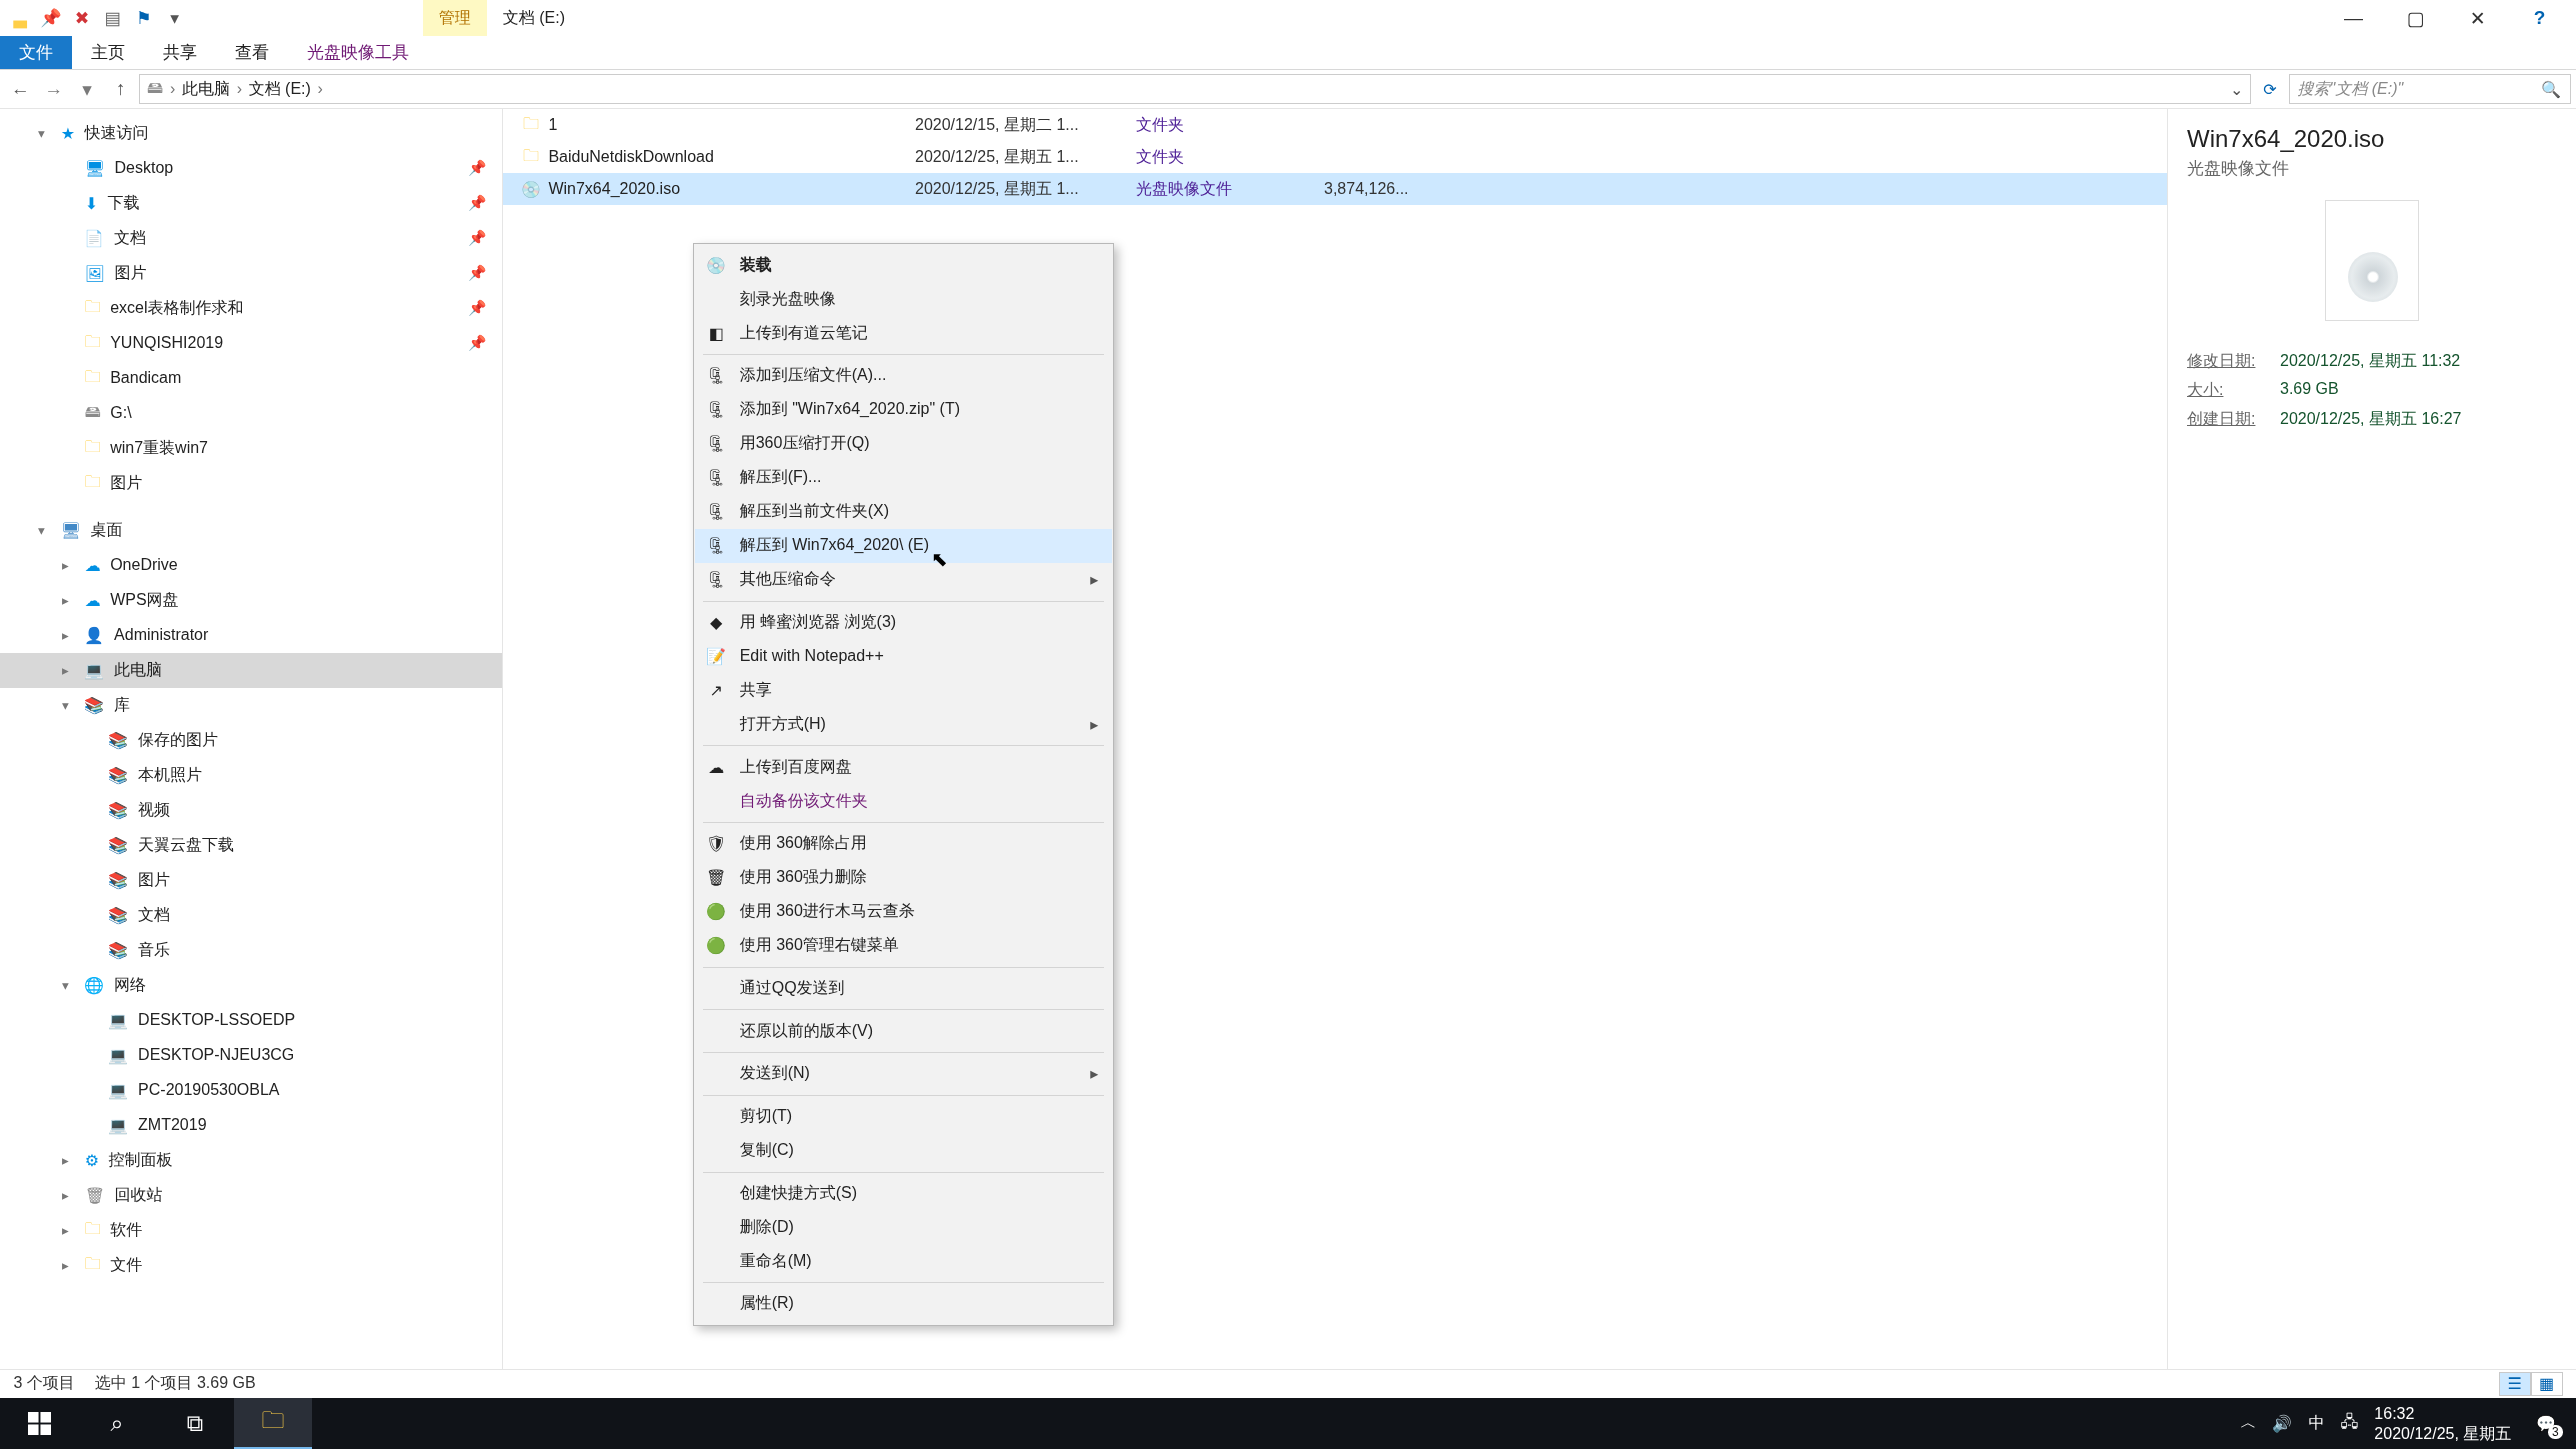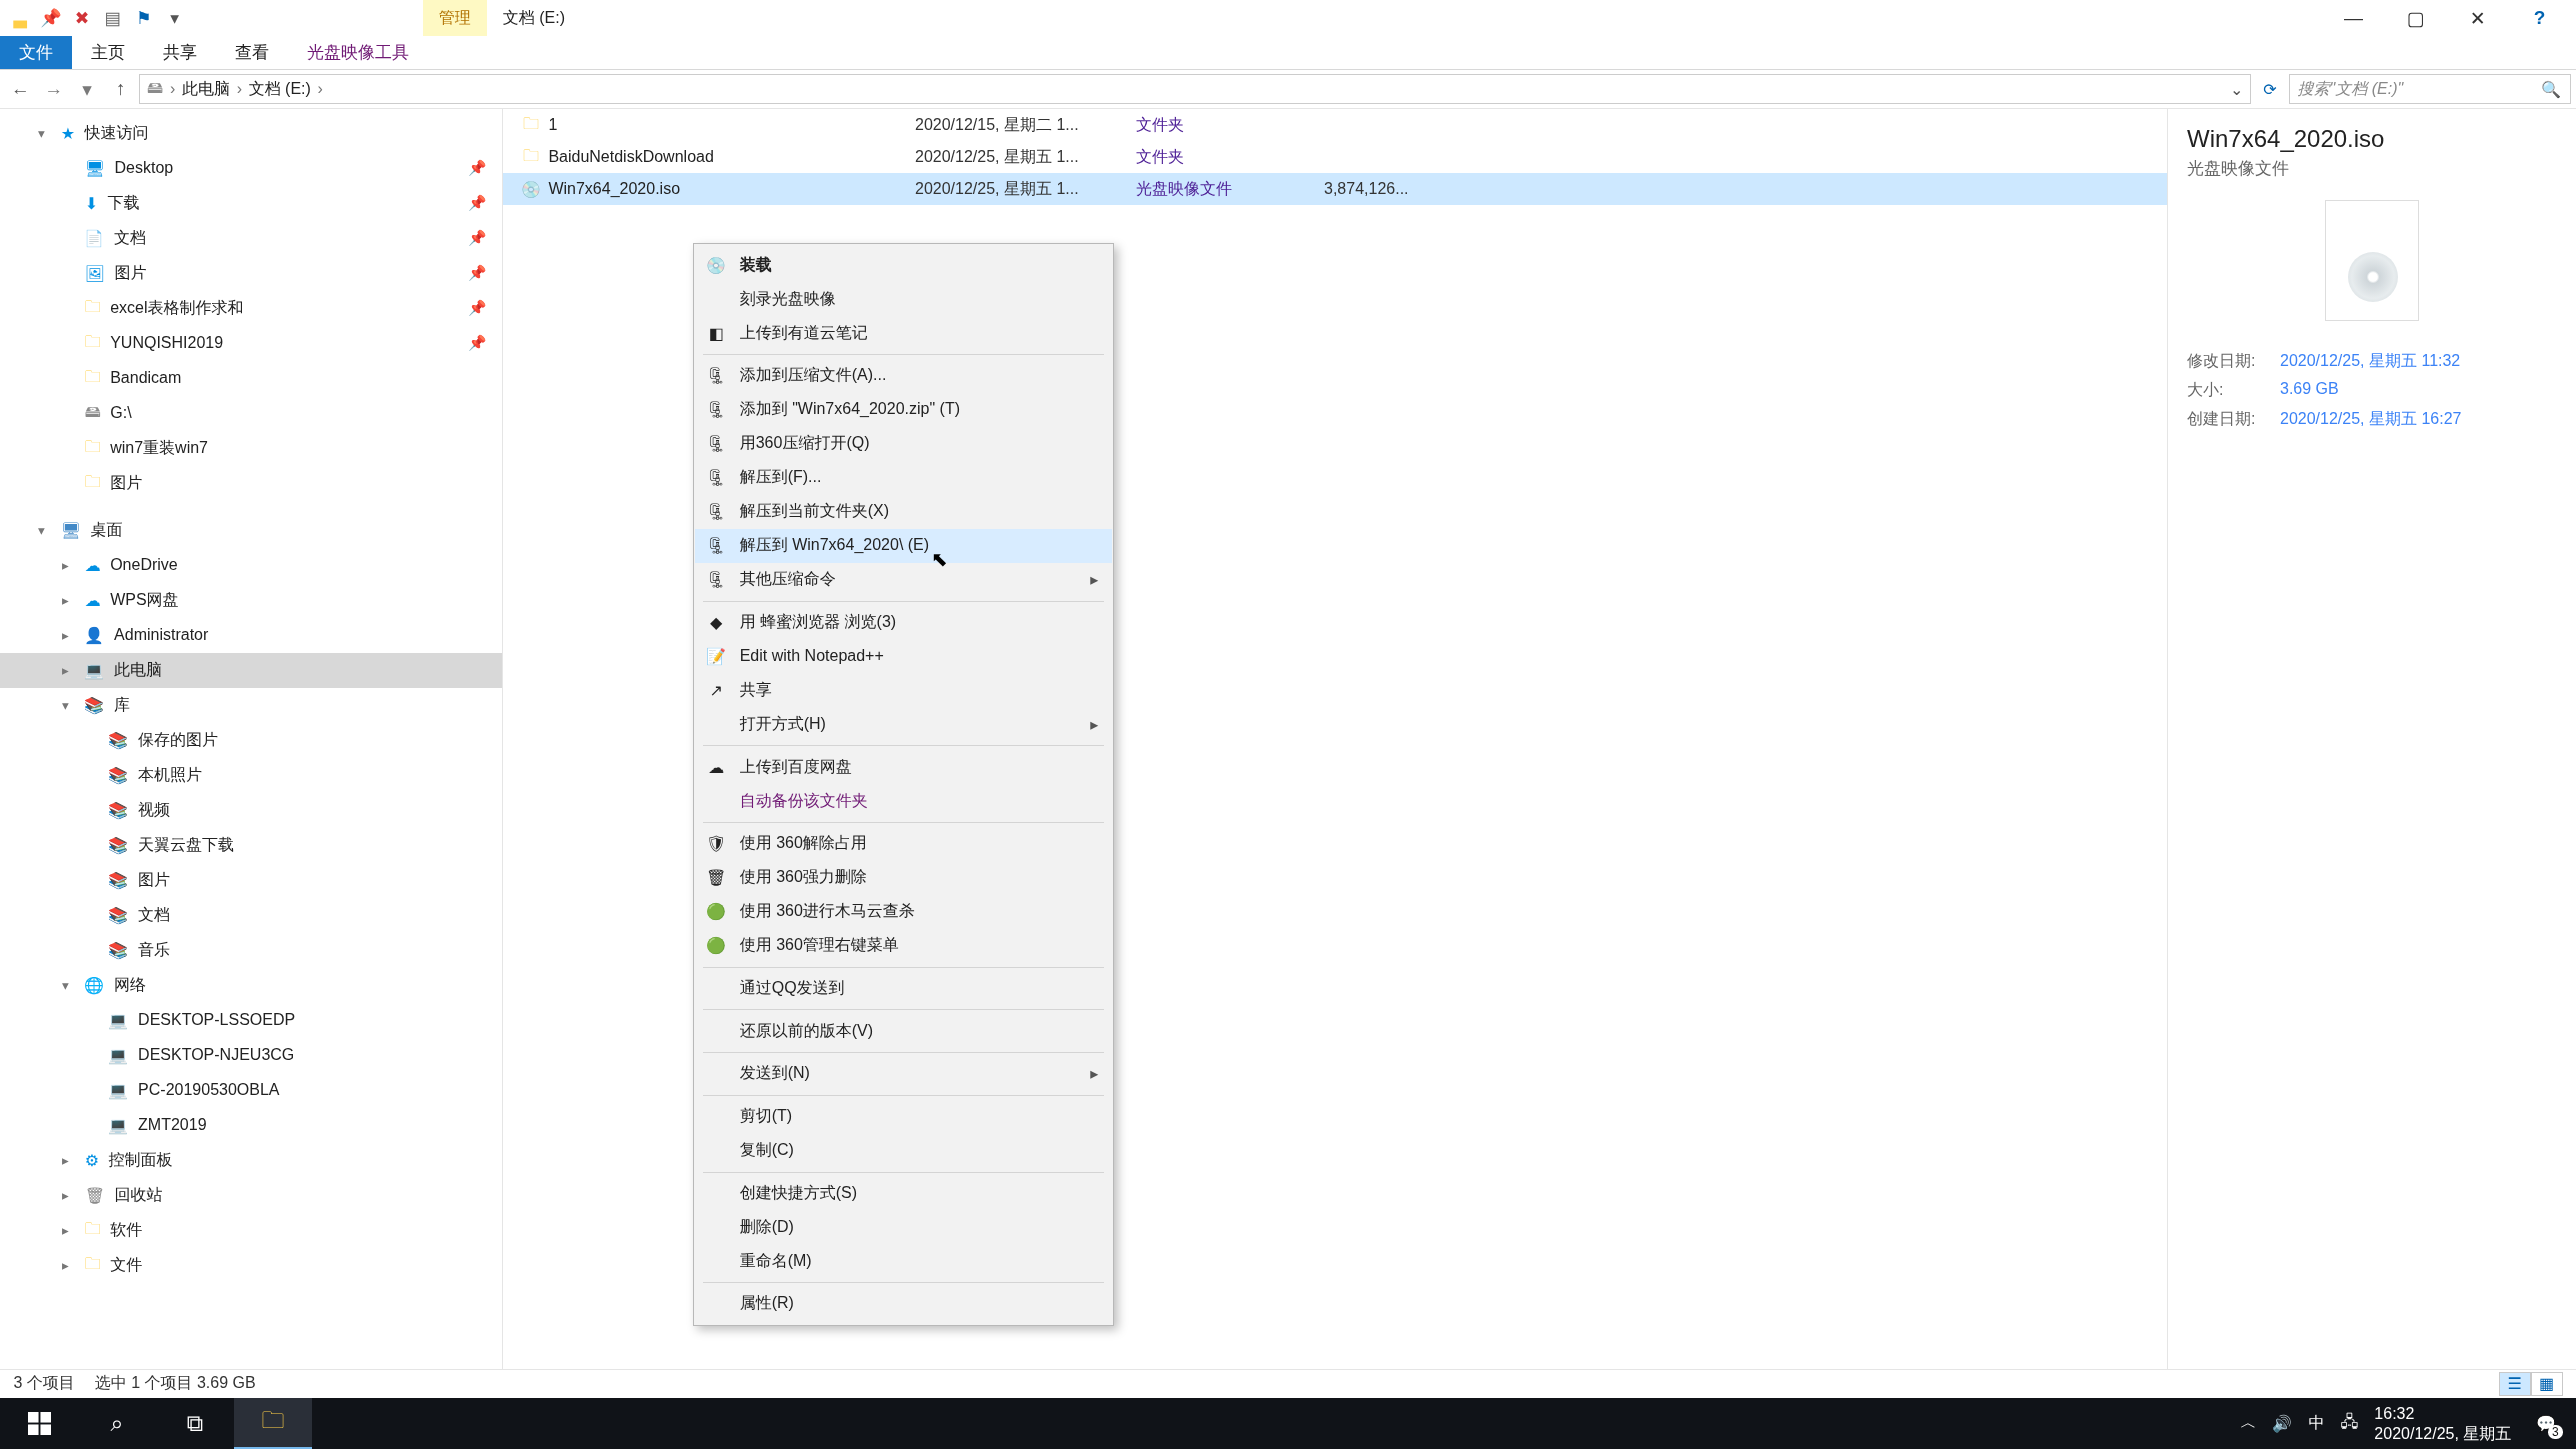--- a/index.html
+++ b/index.html
@@ -80,22 +80,22 @@
 .ctx .sep { height: 0.7px; background: #d4d4d4; margin: 4px 8px; }
 .ctx .item.hover { background: #d8ecff; }
 
 
 .details { width: 409px; border-left: 0.7px solid #e5e5e5; padding: 16px 19px; }
 .details .title { font-size: 24px; color: #222; margin-bottom: 4px; }
 .details .sub { font-size: 17px; color: #666; margin-bottom: 20px; }
 .details .thumb { width: 94px; height: 121px; border: 0.7px solid #ddd; margin: 0 auto 29.5px; position: relative; background: #fff; }
 .details .thumb .disc { width: 50px; height: 50px; border-radius: 50%; background: radial-gradient(circle,#fff 12%, #cfd6da 18%, #e7ecee 60%, #cfd6da 100%); position: absolute; left: 21.5px; top: 51px; }
 .details .kv { display: flex; font-size: 16px; margin-bottom: 8px; }
-.details .kv .k { width: 93px; color: #666; }
-.details .kv .v { color: #3b82f6; }
+.details .kv .k { width: 93px; color: #666; text-decoration: underline; }
+.details .kv .v { color: #14532d; }
 
 
 .status { height: 29.5px; border-top: 0.7px solid #e5e5e5; display: flex; align-items: center; padding: 0 13.4px; font-size: 16px; color: #333; gap: 20px; }
 .status .views { margin-left: auto; display: flex; gap: 0; }
 .status .vbtn { width: 32px; height: 24px; border: 0.7px solid #c9c9c9; display: flex; align-items: center; justify-content: center; color: #0063b1; }
 .status .vbtn.active { background: #cde8ff; }
 
 
 .taskbar { height: 51px; background: #101318; display: flex; align-items: center; color: #fff; }
 .taskbar .tbtn { width: 78px; height: 51px; display: flex; align-items: center; justify-content: center; font-size: 23px; color: #fff; }

